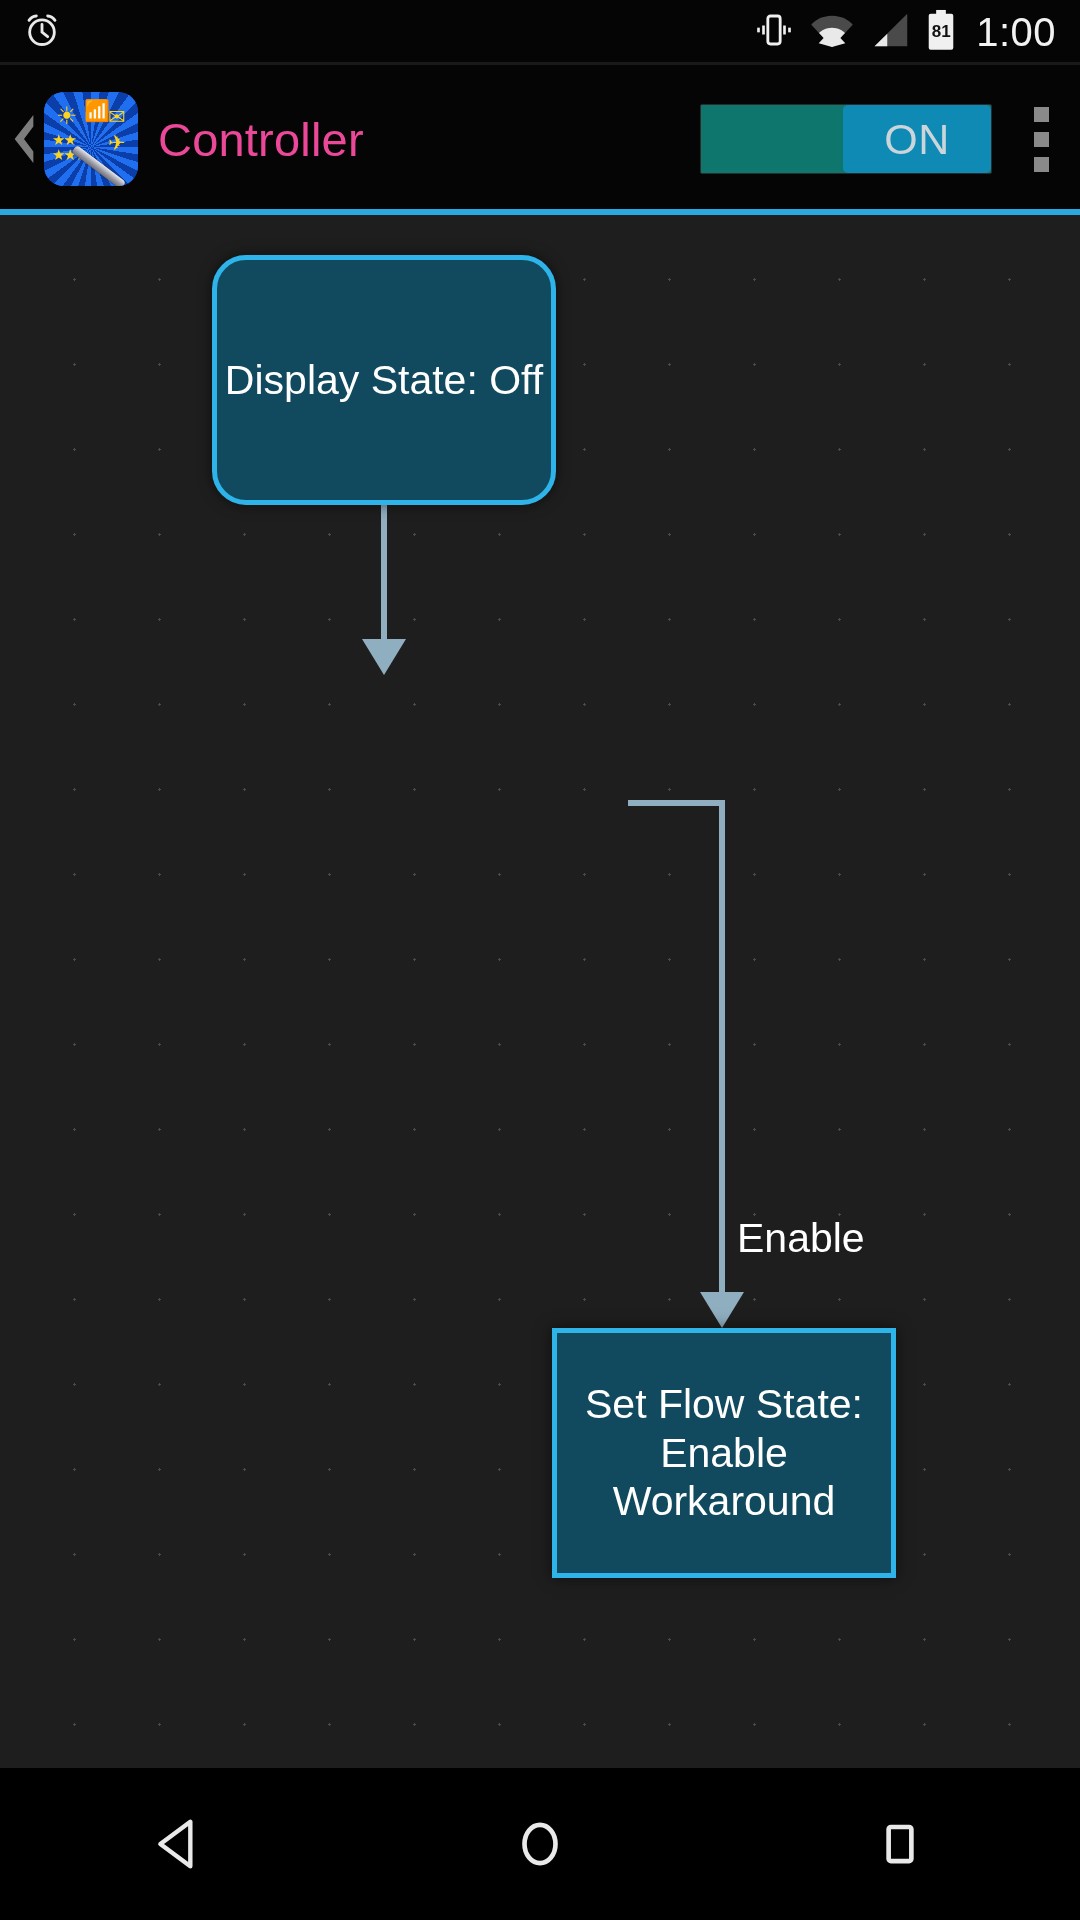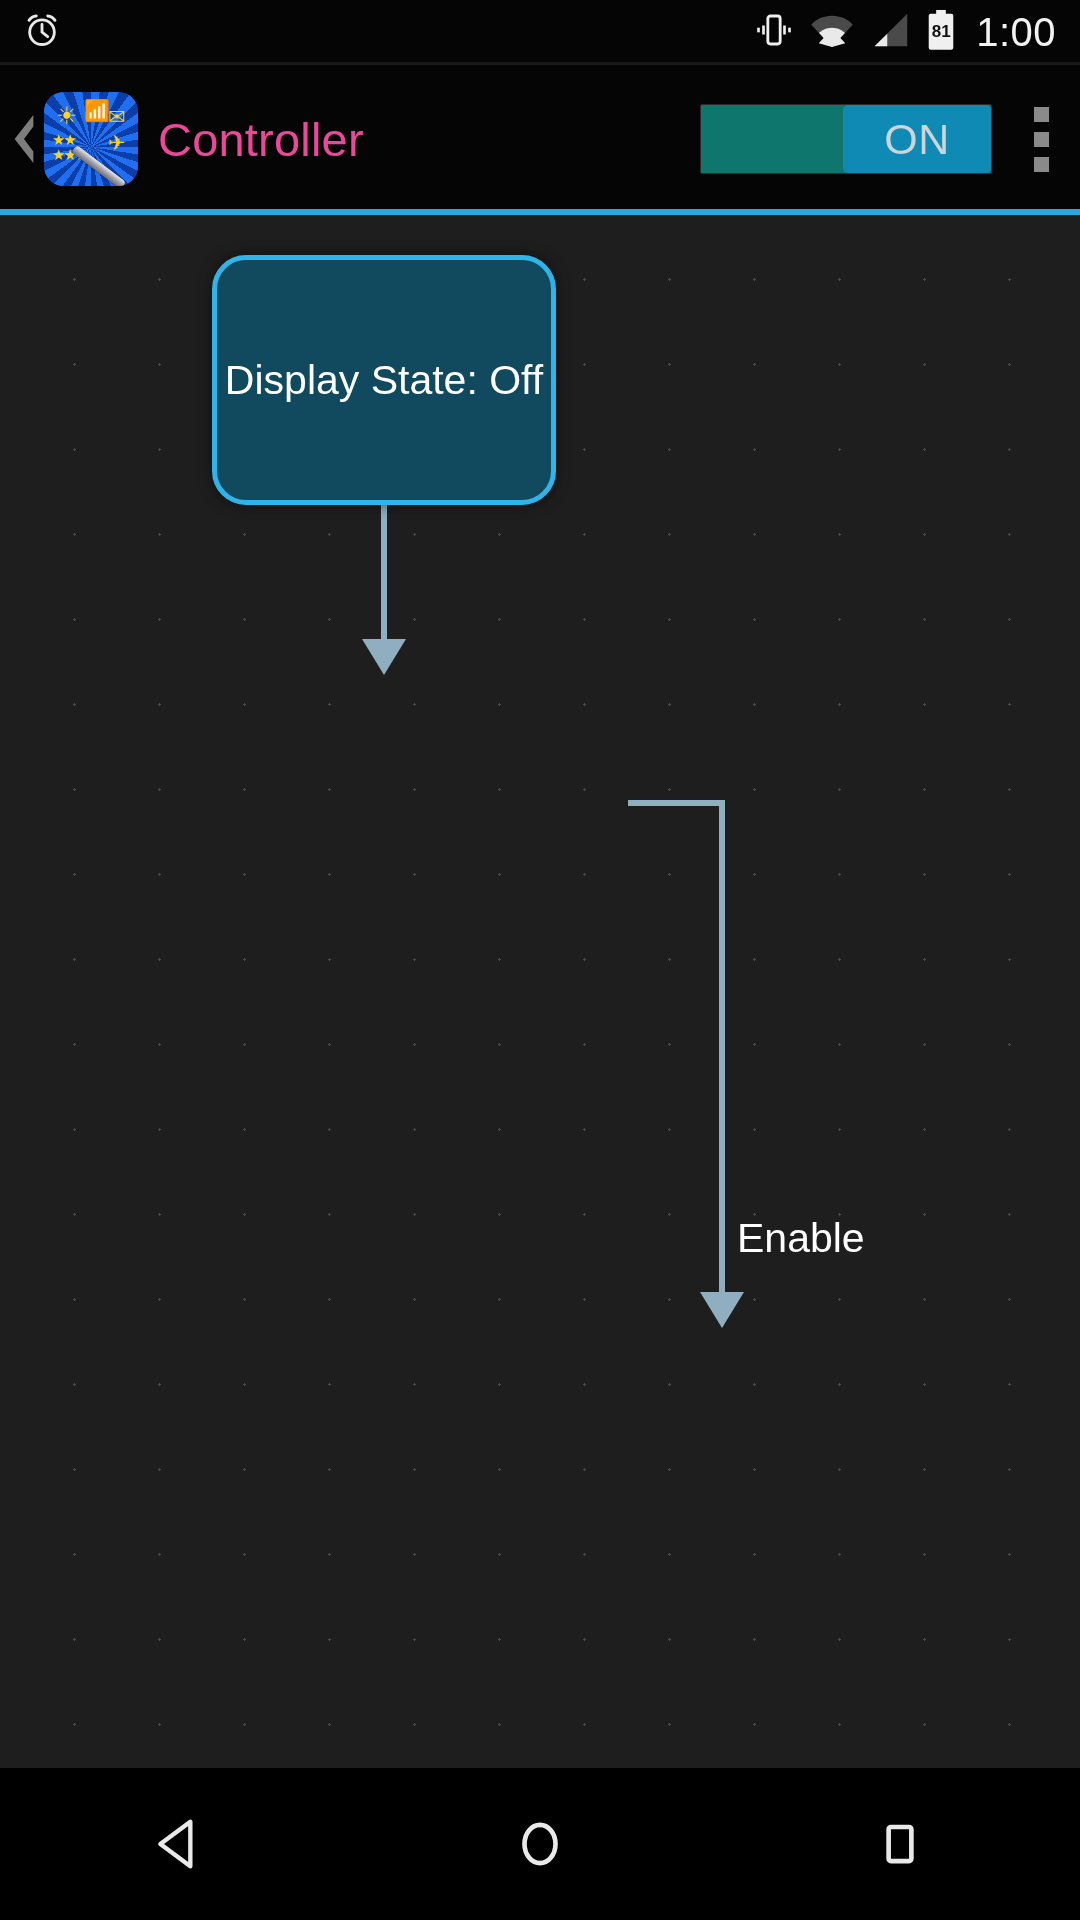--- a/index.html
+++ b/index.html
@@ -231,20 +231,25 @@
 
     <path d="M628 588 L722 588 L722 1077" fill="none" stroke="#8faec0" stroke-width="6"></path>
     <polygon points="700,1077 744,1077 722,1113" fill="#8faec0"></polygon>
   </svg>
 
   <div class="node" id="node-display-state">
     <span>Display State: Off</span>
   </div>
 
 
+  <div class="node" id="node-set-flow-state">
+    <span style="white-space:pre-line;">Set Flow State:
+Enable
+Workaround</span>
+  </div>
 
   <div class="edge-label" id="label-false">Enable</div>
 </div>
 
 <div id="nav-bar">
   <div class="nav-btn">
     <svg width="62" height="62" viewBox="0 0 24 24">
       <path d="M16 3.4 L16 20.6 L4.4 12 Z" fill="none" stroke="#e9e9e9" stroke-width="1.7" stroke-linejoin="round"></path>
     </svg>
   </div>

